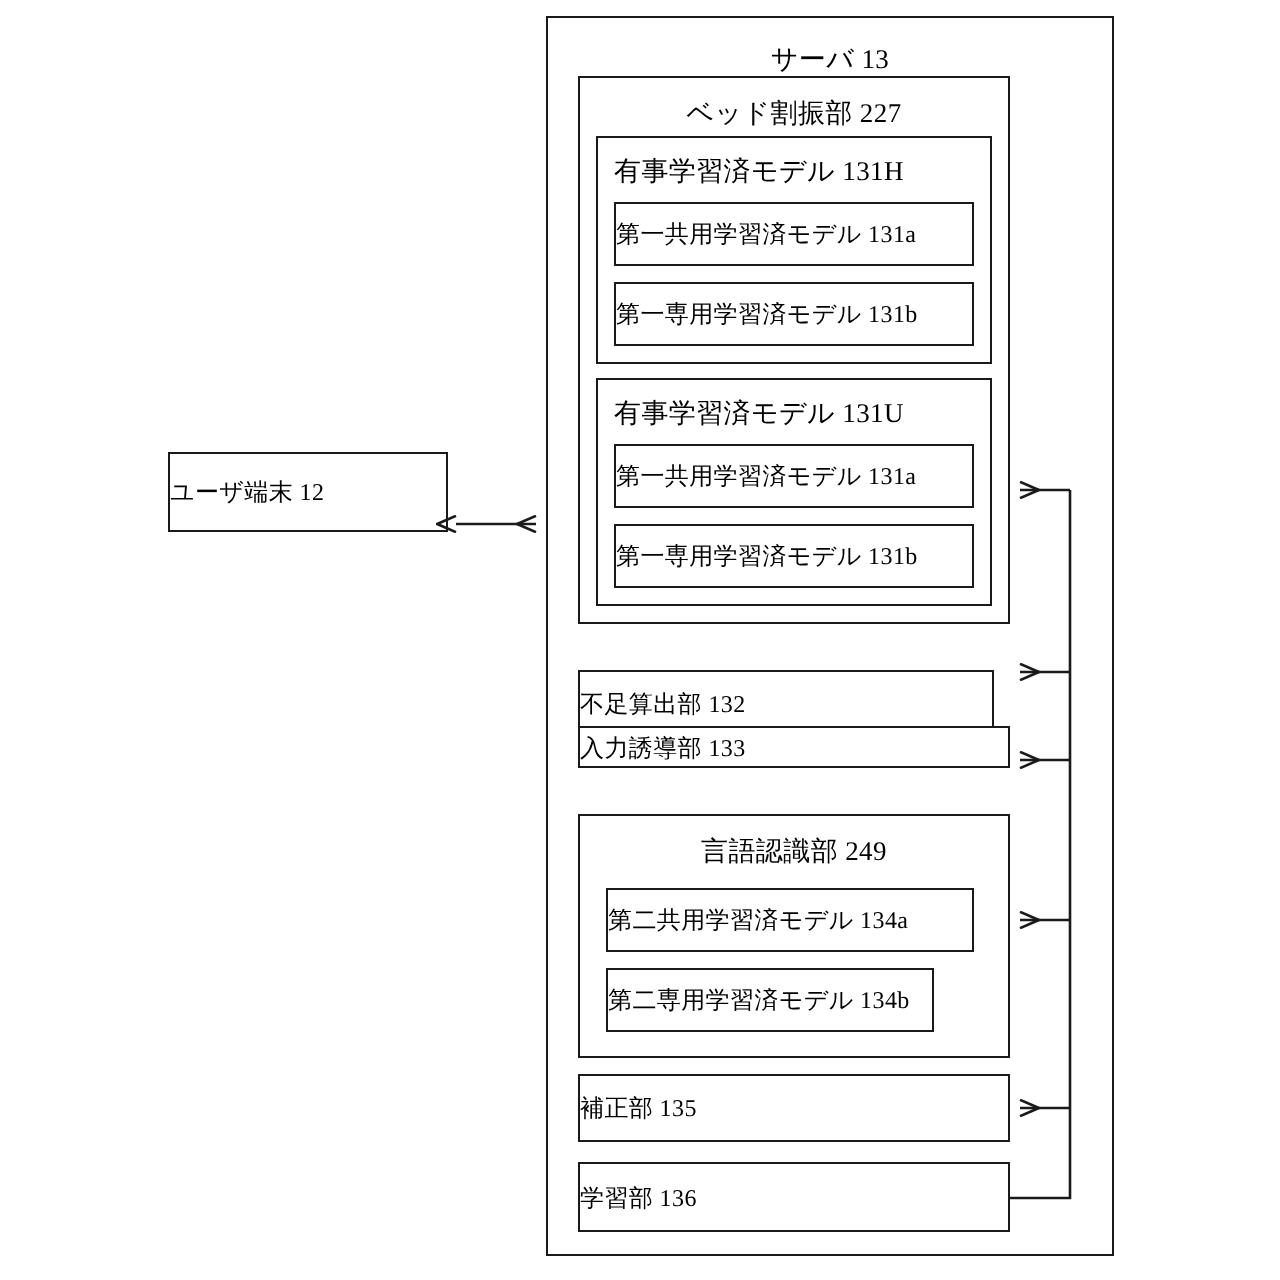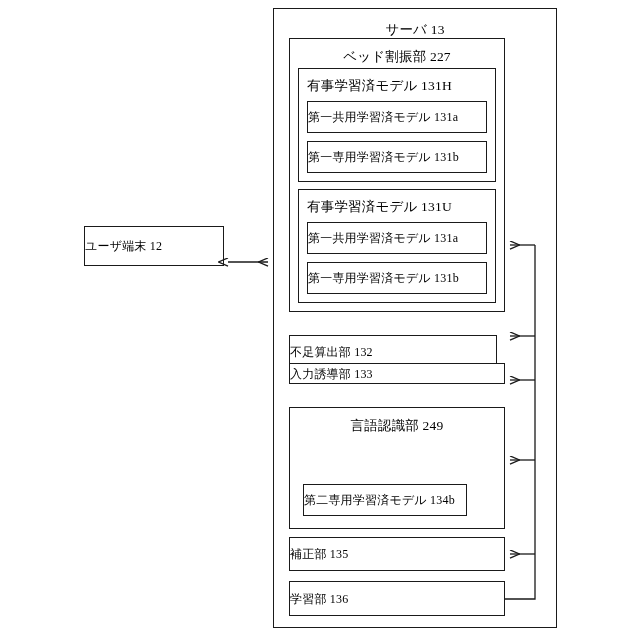--- a/index.html
+++ b/index.html
@@ -120,20 +120,23 @@
     <div class="leaf-label">不足算出部 132</div>
   </div>
 
   <div class="box" style="left:289px; top:363px; width:216px; height:21px;">
     <div class="leaf-label">入力誘導部 133</div>
   </div>
 
   <div class="box" style="left:289px; top:407px; width:216px; height:122px;">
     <div class="box-title" style="top:11px;">言語認識部 249</div>
   </div>
+  <div class="box thin" style="left:303px; top:444px; width:184px; height:32px;">
+    <div class="leaf-label">第二共用学習済モデル 134a</div>
+  </div>
   <div class="box thin" style="left:303px; top:484px; width:164px; height:32px;">
     <div class="leaf-label">第二専用学習済モデル 134b</div>
   </div>
 
   <div class="box" style="left:289px; top:537px; width:216px; height:34px;">
     <div class="leaf-label">補正部 135</div>
   </div>
 
   <div class="box" style="left:289px; top:581px; width:216px; height:35px;">
     <div class="leaf-label">学習部 136</div>

